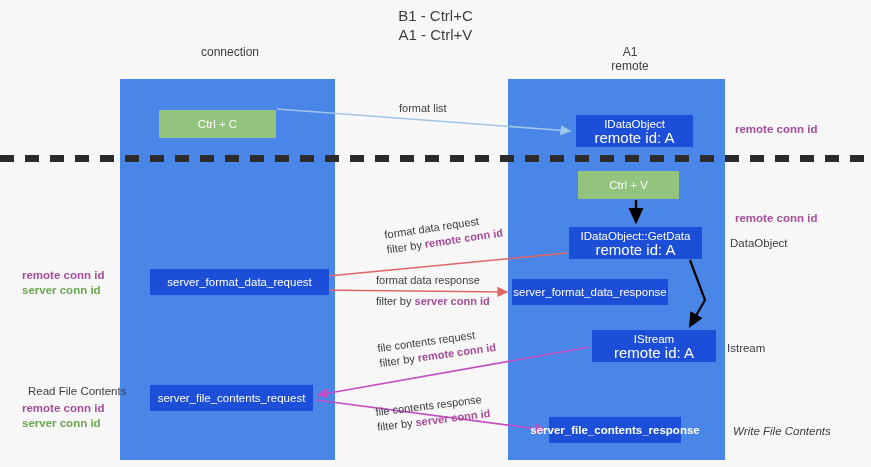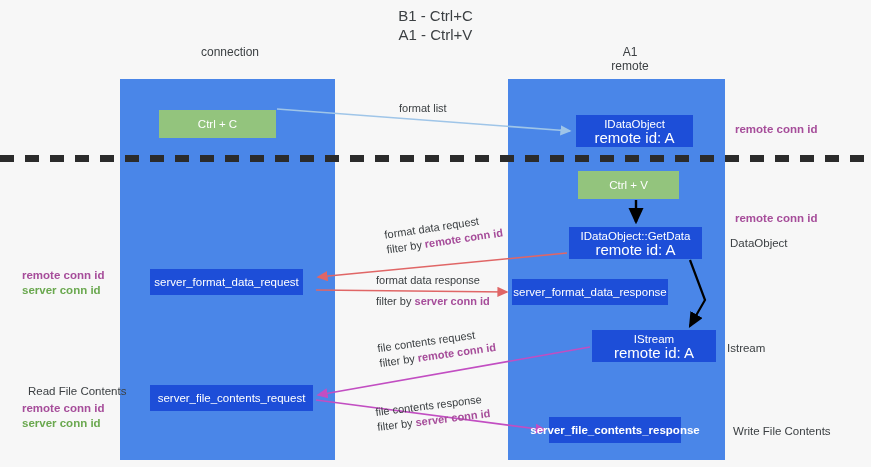--- a/index.html
+++ b/index.html
@@ -46,37 +46,37 @@
     box-sizing:border-box;z-index:6;
   }
   .node .l2{font-size:15px;}
   .green{background:#93c47d;}
   .orange{background:#1d4ed8;}
 
   #n-ctrlc{left:159px;top:94px;width:117px;height:28px;margin-top:16px;}
   #n-dataobject{left:576px;top:115px;width:117px;height:32px;}
   #n-ctrlv{left:578px;top:171px;width:101px;height:28px;}
   #n-getdata{left:569px;top:227px;width:133px;height:32px;}
-  #n-fmtreq{left:150px;top:269px;width:153px;height:26px;}
+  #n-fmtreq{left:150px;top:269px;width:179px;height:26px;}
   #n-fmtresp{left:512px;top:279px;width:156px;height:26px;}
   #n-istream{left:592px;top:330px;width:124px;height:32px;}
   #n-filereq{left:150px;top:385px;width:163px;height:26px;}
   #n-fileresp{left:549px;top:417px;width:132px;height:26px;font-weight:bold;}
 
   
   .side{position:absolute;font-size:11.5px;line-height:15px;white-space:nowrap;}
   .purple{color:#a64d9a;font-weight:bold;}
   .green-t{color:#6aa84f;font-weight:bold;}
   .dark{color:#3c4043;font-weight:normal;}
 
   #s-rconn1{left:735px;top:122px;}
   #s-rconn2{left:735px;top:211px;}
   #s-dataobject{left:730px;top:236px;}
   #s-istream{left:727px;top:341px;}
-  #s-write{left:733px;top:424px;}
+  #s-write{left:733px;top:424px;font-style:italic;}
   #s-readfile{left:28px;top:384px;}
   #s-legend-left{left:22px;top:268px;}
   #s-legend-left2{left:22px;top:401px;}
 
   
   .edge-label{
     position:absolute;font-size:11px;line-height:15px;color:#3c4043;
     white-space:nowrap;z-index:7;
   }
 

